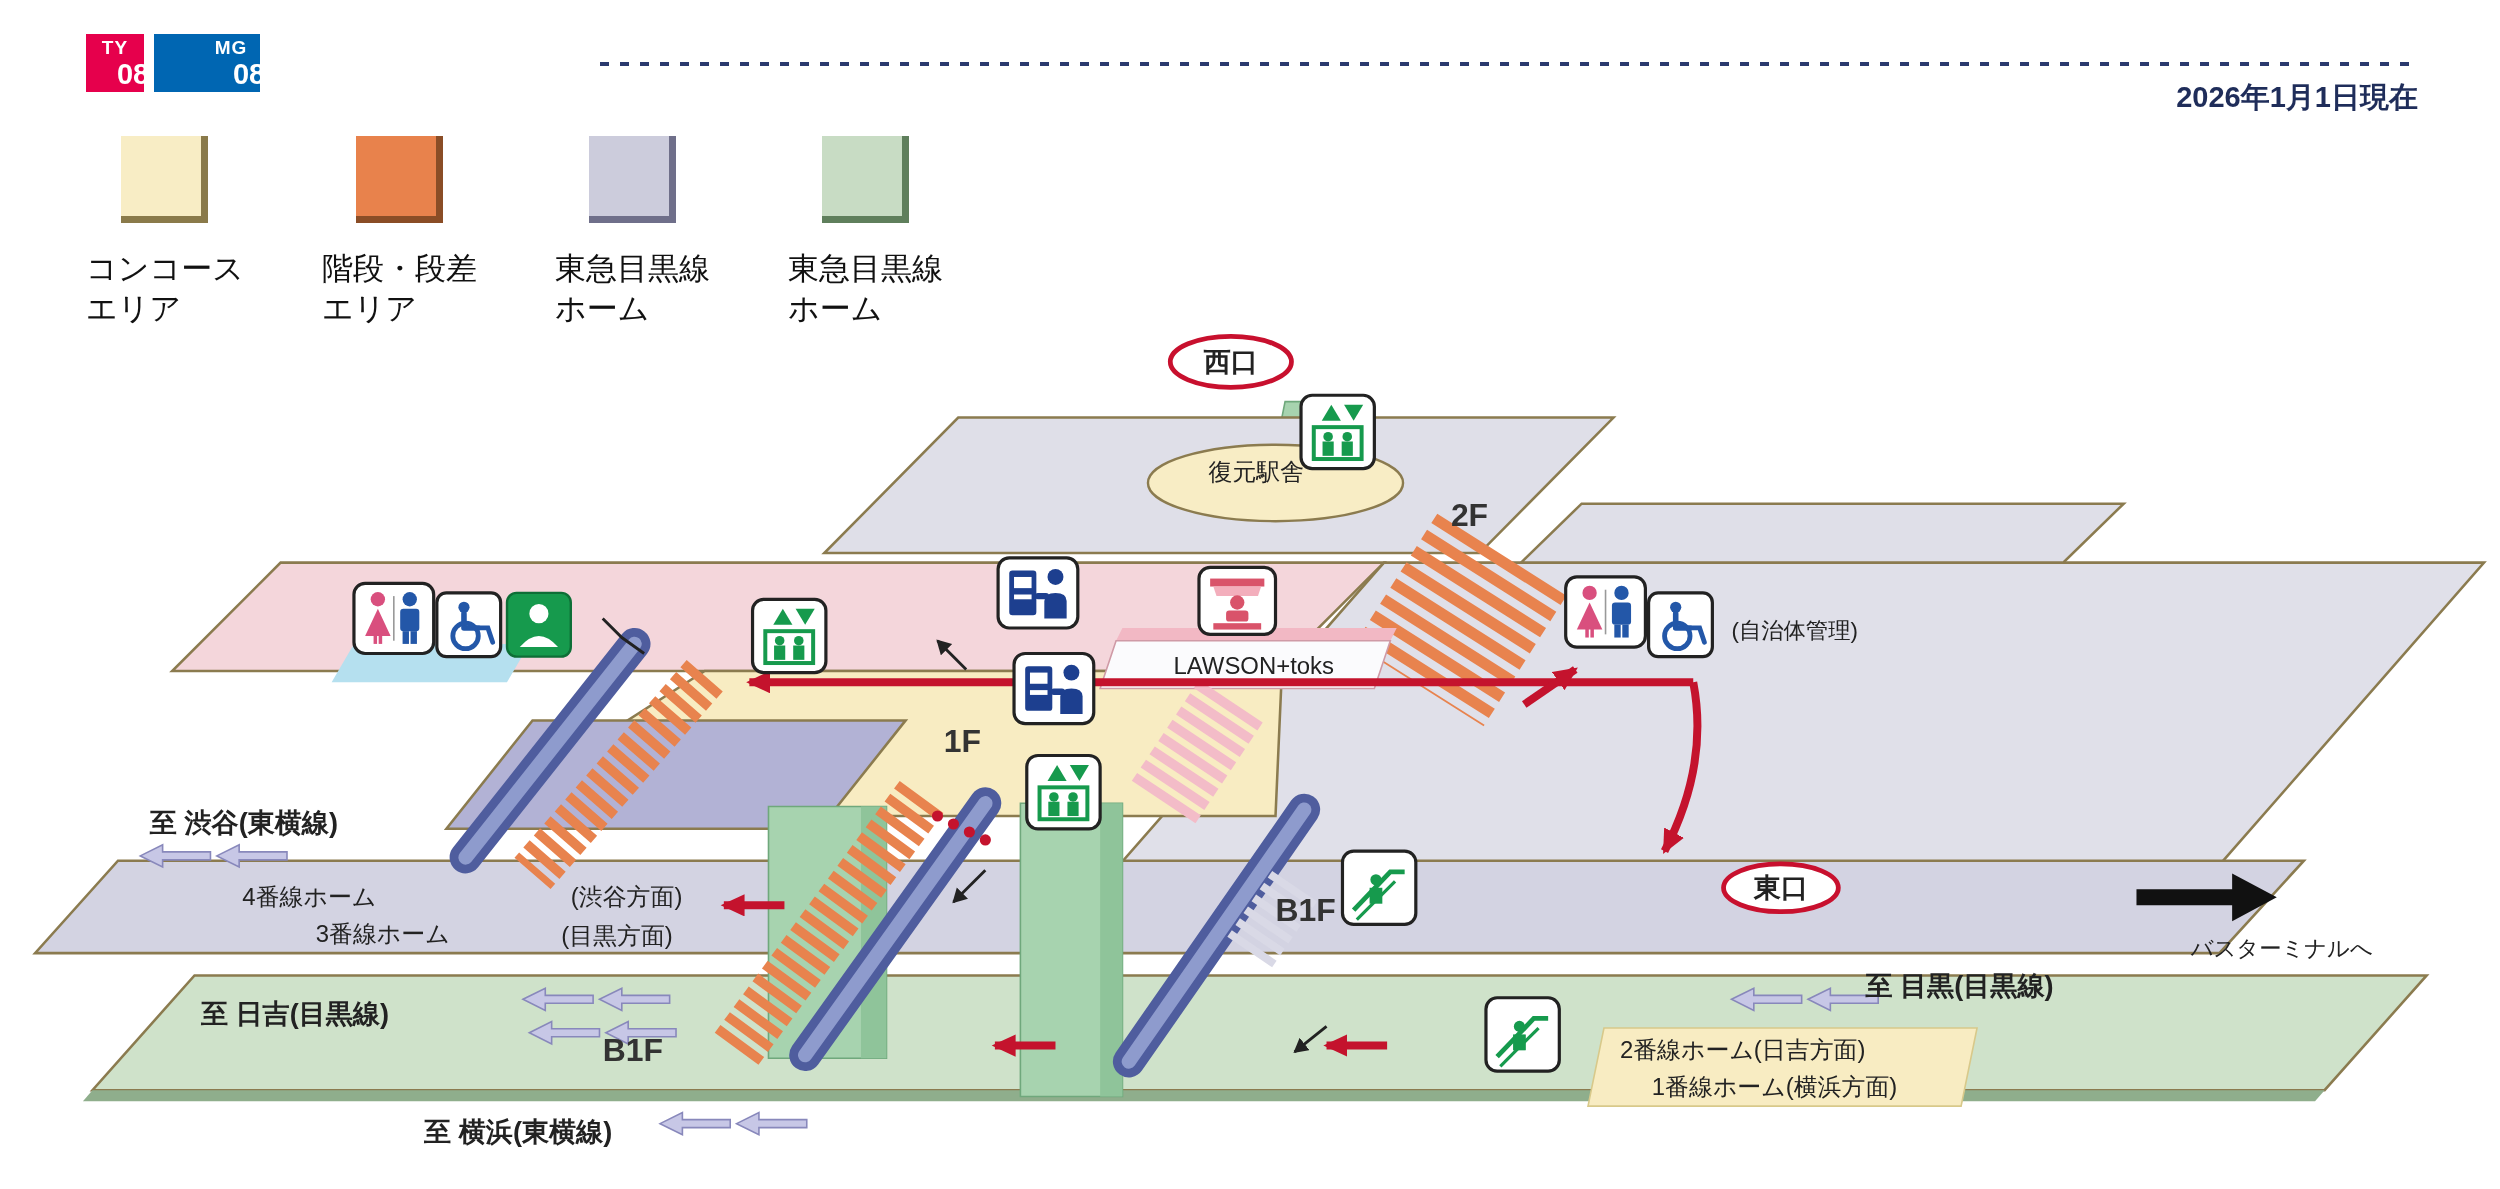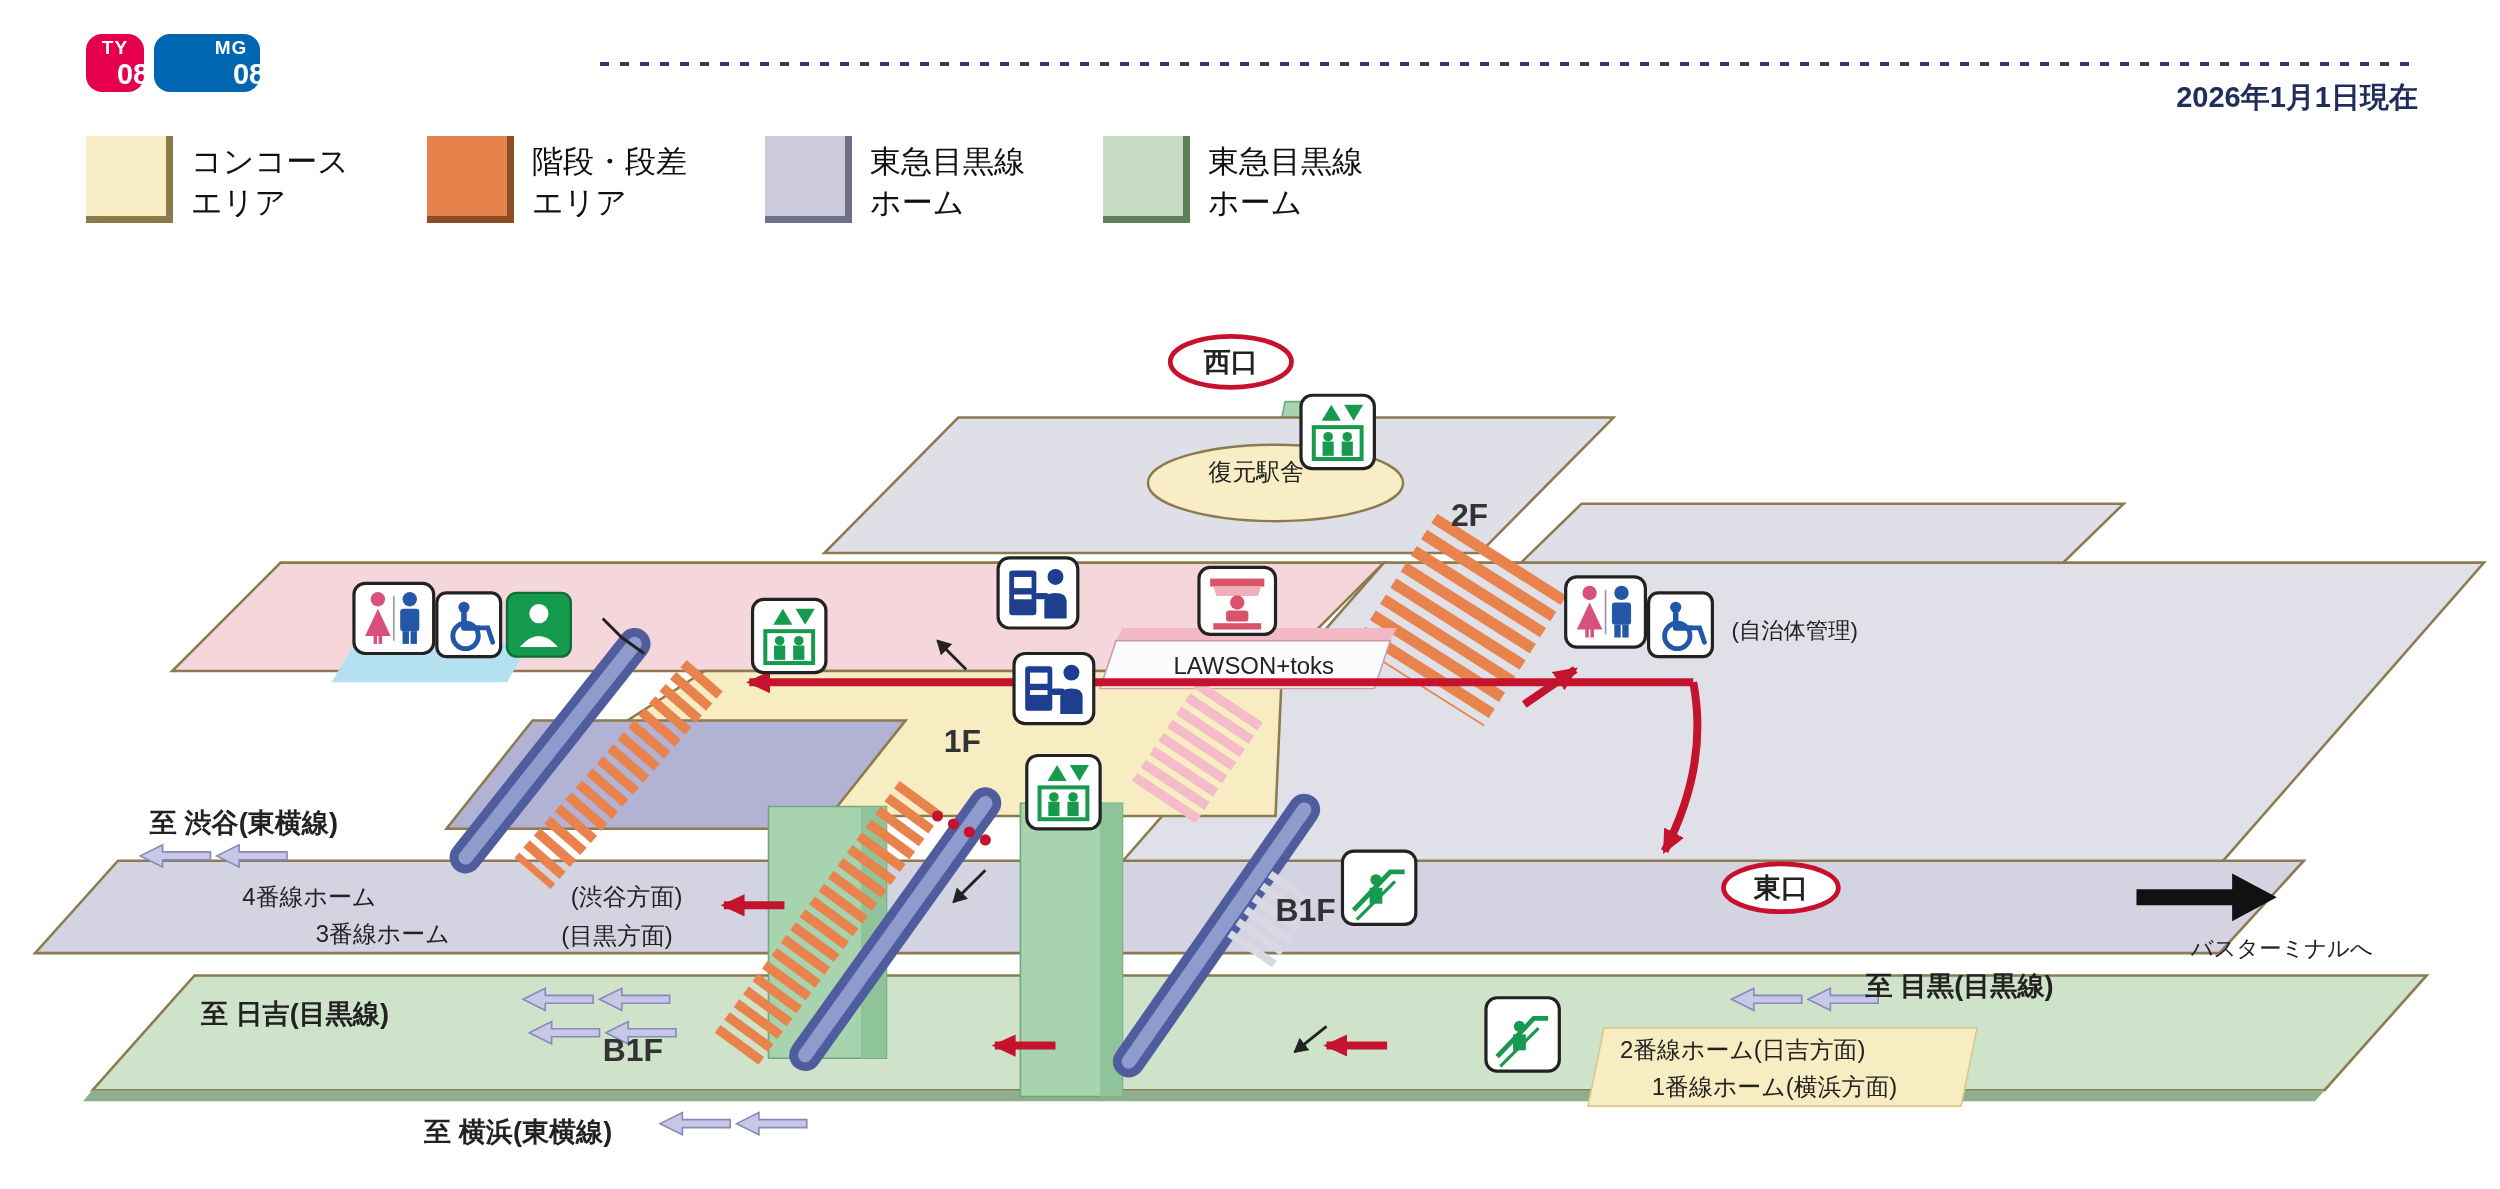--- a/index.html
+++ b/index.html
@@ -1,33 +1,33 @@
 <!DOCTYPE html>
 <html><head>
 <meta charset="utf-8">
 <style>
   html,body{margin:0;padding:0;background:#fff;}
   .page{position:relative;width:2500px;height:1189px;background:#fff;overflow:hidden;
         font-family:"Liberation Sans","DejaVu Sans",sans-serif;color:#222;}
   
   .hdr-badges{position:absolute;left:86px;top:34px;display:flex;gap:10px;z-index:2;}
-  .badge{width:58px;height:58px;border-radius:16px;color:#fff;display:flex;flex-direction:column;
+  .badge{width:58px;height:58px;border-radius:0;color:#fff;display:flex;flex-direction:column;
          align-items:center;justify-content:center;line-height:1;}
   .badge .bl{font-size:19px;font-weight:bold;letter-spacing:1px;}
   .badge .bn{font-size:29px;font-weight:bold;margin-top:3px;margin-left:36px;}
   .badge-ty{background:#e6004c;}
   .badge-mg{background:#0066b2;padding-left:48px;}
   .page-title{position:absolute;left:220px;top:34px;margin:0;font-size:45px;font-weight:bold;
               color:#1f2d5a;letter-spacing:3px;z-index:2;}
   .title-divider{position:absolute;left:600px;right:82px;top:62px;height:4px;z-index:2;
                  background:repeating-linear-gradient(90deg,#2a3a6e 0 9px,transparent 9px 20px);}
   .as-of-date{position:absolute;right:82px;top:78px;font-size:29px;font-weight:bold;color:#1f2d5a;z-index:2;}
   
   .legend{position:absolute;left:86px;top:136px;display:flex;gap:78px;z-index:2;}
-  .legend-item{display:flex;align-items:flex-end;gap:18px;}
+  .legend-item{display:flex;align-items:center;gap:26px;flex-direction:column;}
   .swatch{width:80px;height:80px;display:block;}
   .sw-0{background:#f8edc5;border-right:7px solid #8a7a4a;border-bottom:7px solid #8a7a4a;}
   .sw-1{background:#e8824c;border-right:7px solid #8a4d26;border-bottom:7px solid #8a4d26;}
   .sw-2{background:#ccccdc;border-right:7px solid #6f6f8a;border-bottom:7px solid #6f6f8a;}
   .sw-3{background:#c8dcc4;border-right:7px solid #5f7f5c;border-bottom:7px solid #5f7f5c;}
   .legend-label{font-size:31px;line-height:1.3;color:#111;}
   
   svg.diagram{position:absolute;left:0;top:0;width:2500px;height:1189px;z-index:1;}
   svg text{fill:#222;font-family:"Liberation Sans","DejaVu Sans",sans-serif;}
   .t14{font-size:14px;}

